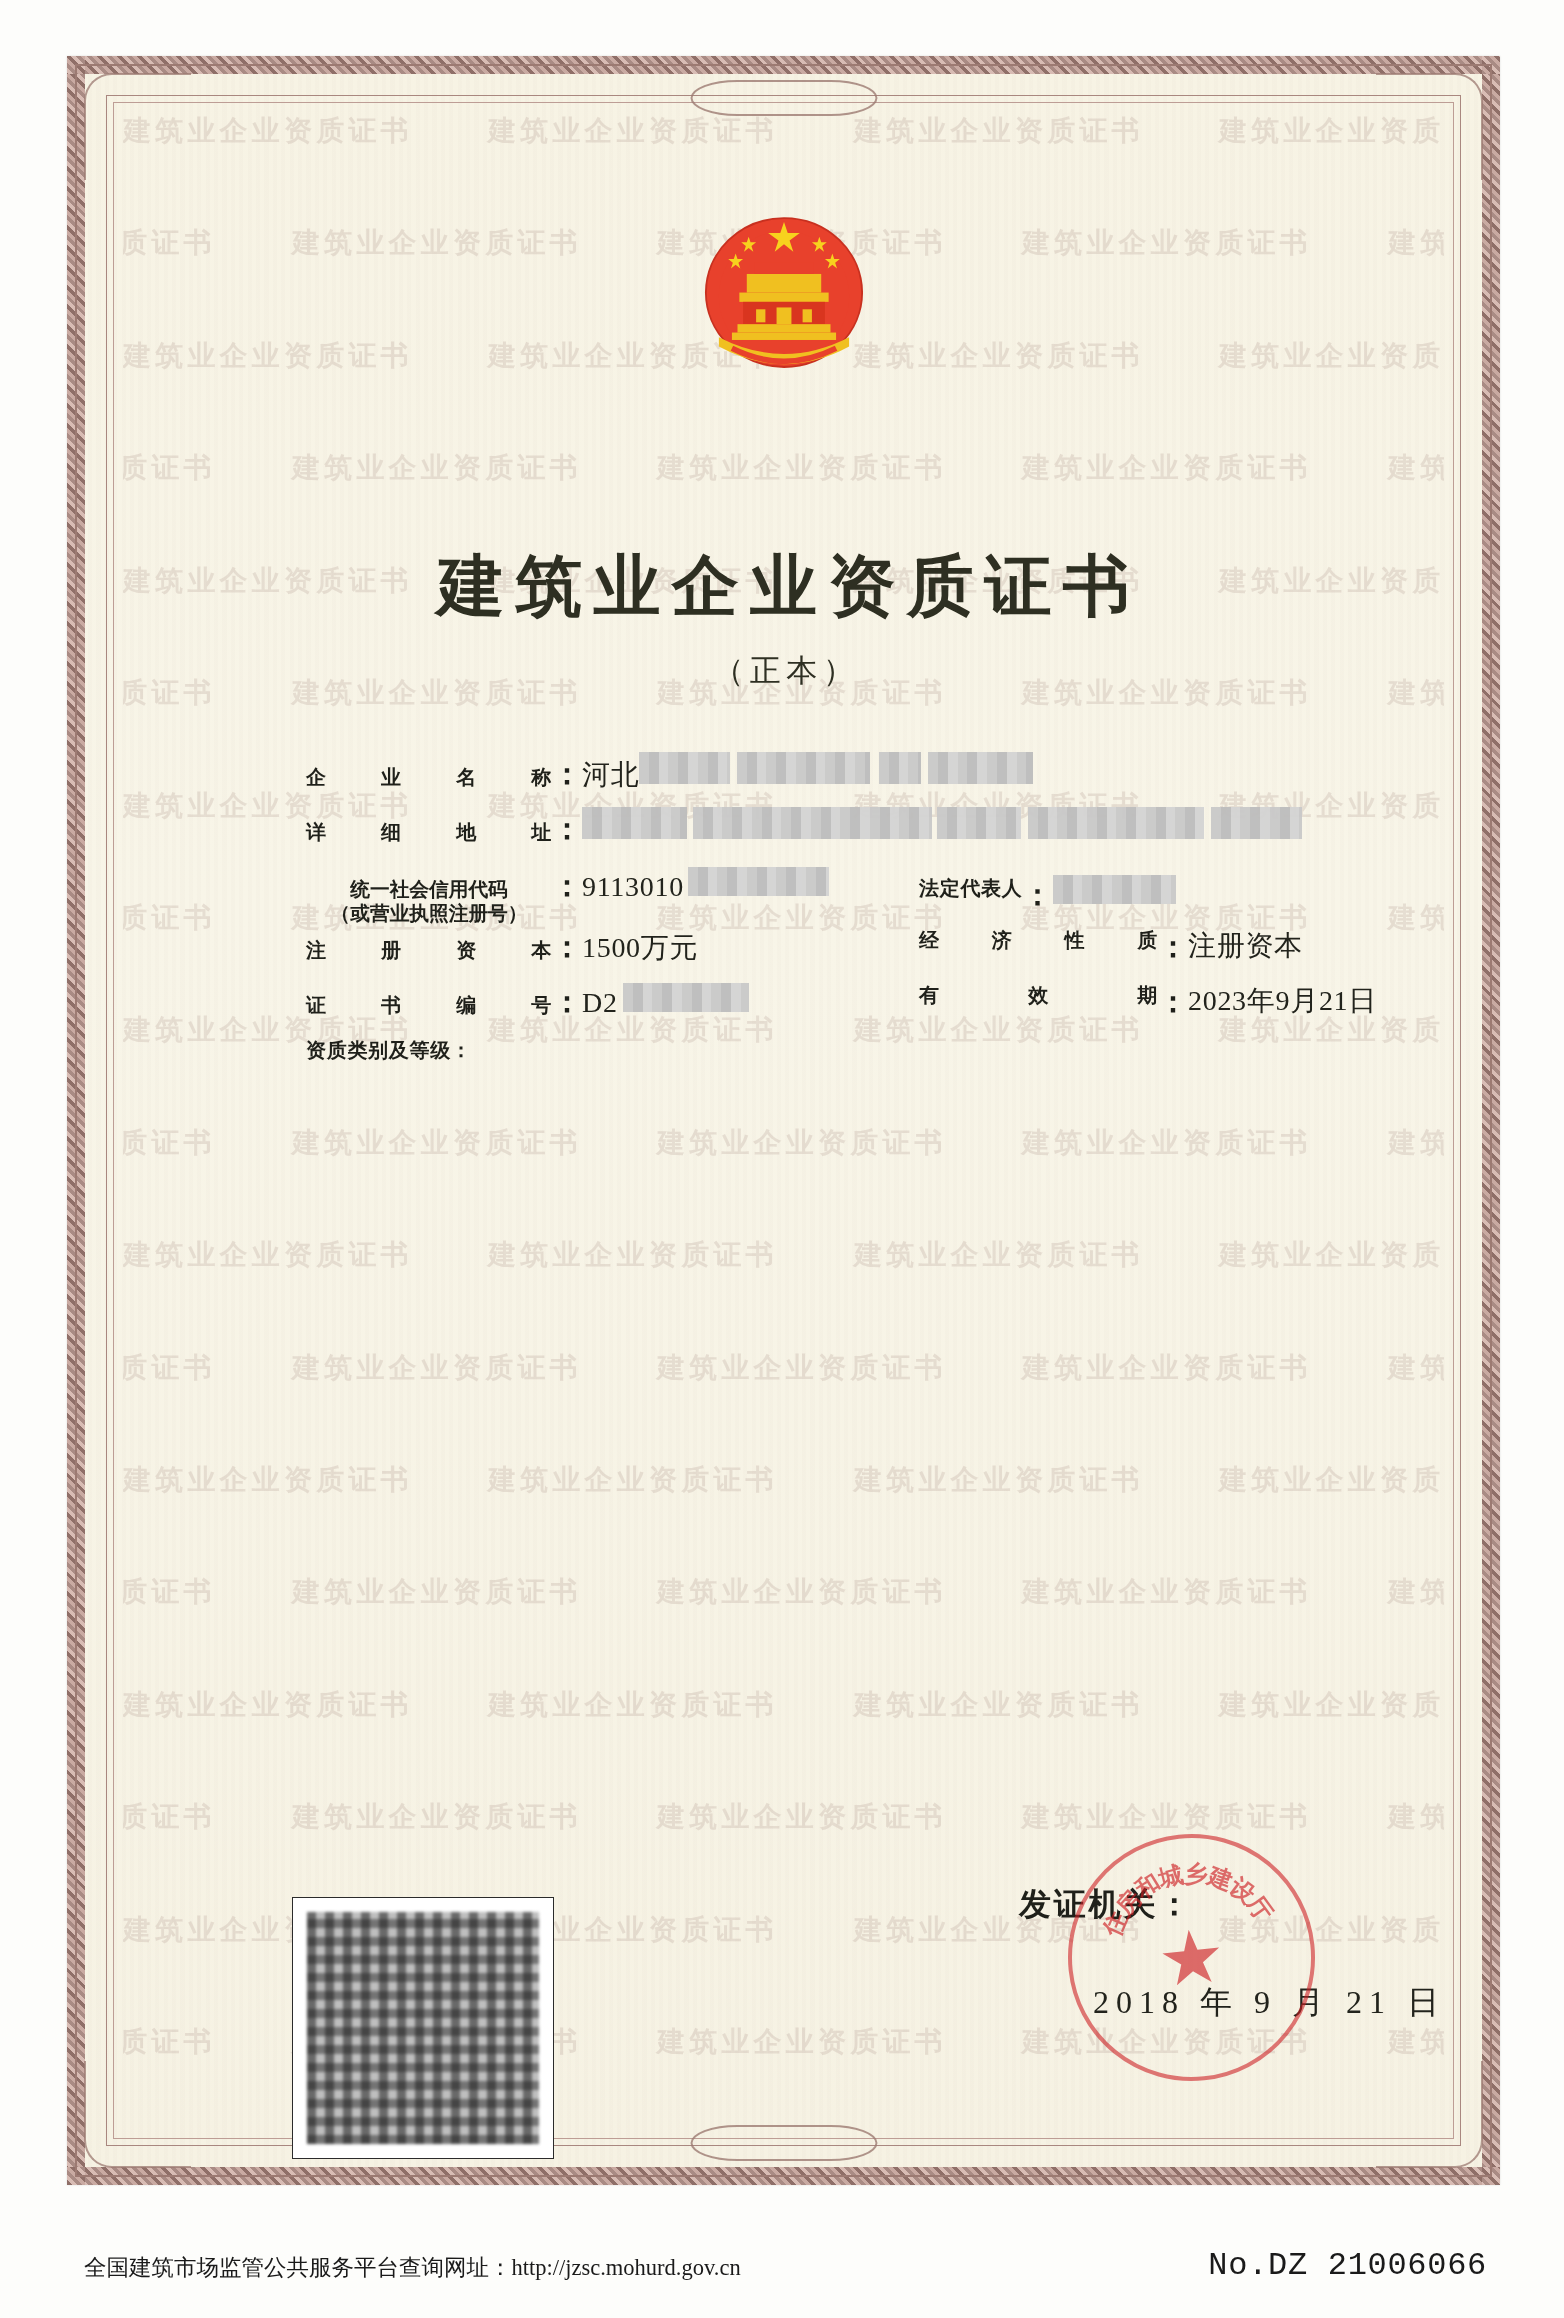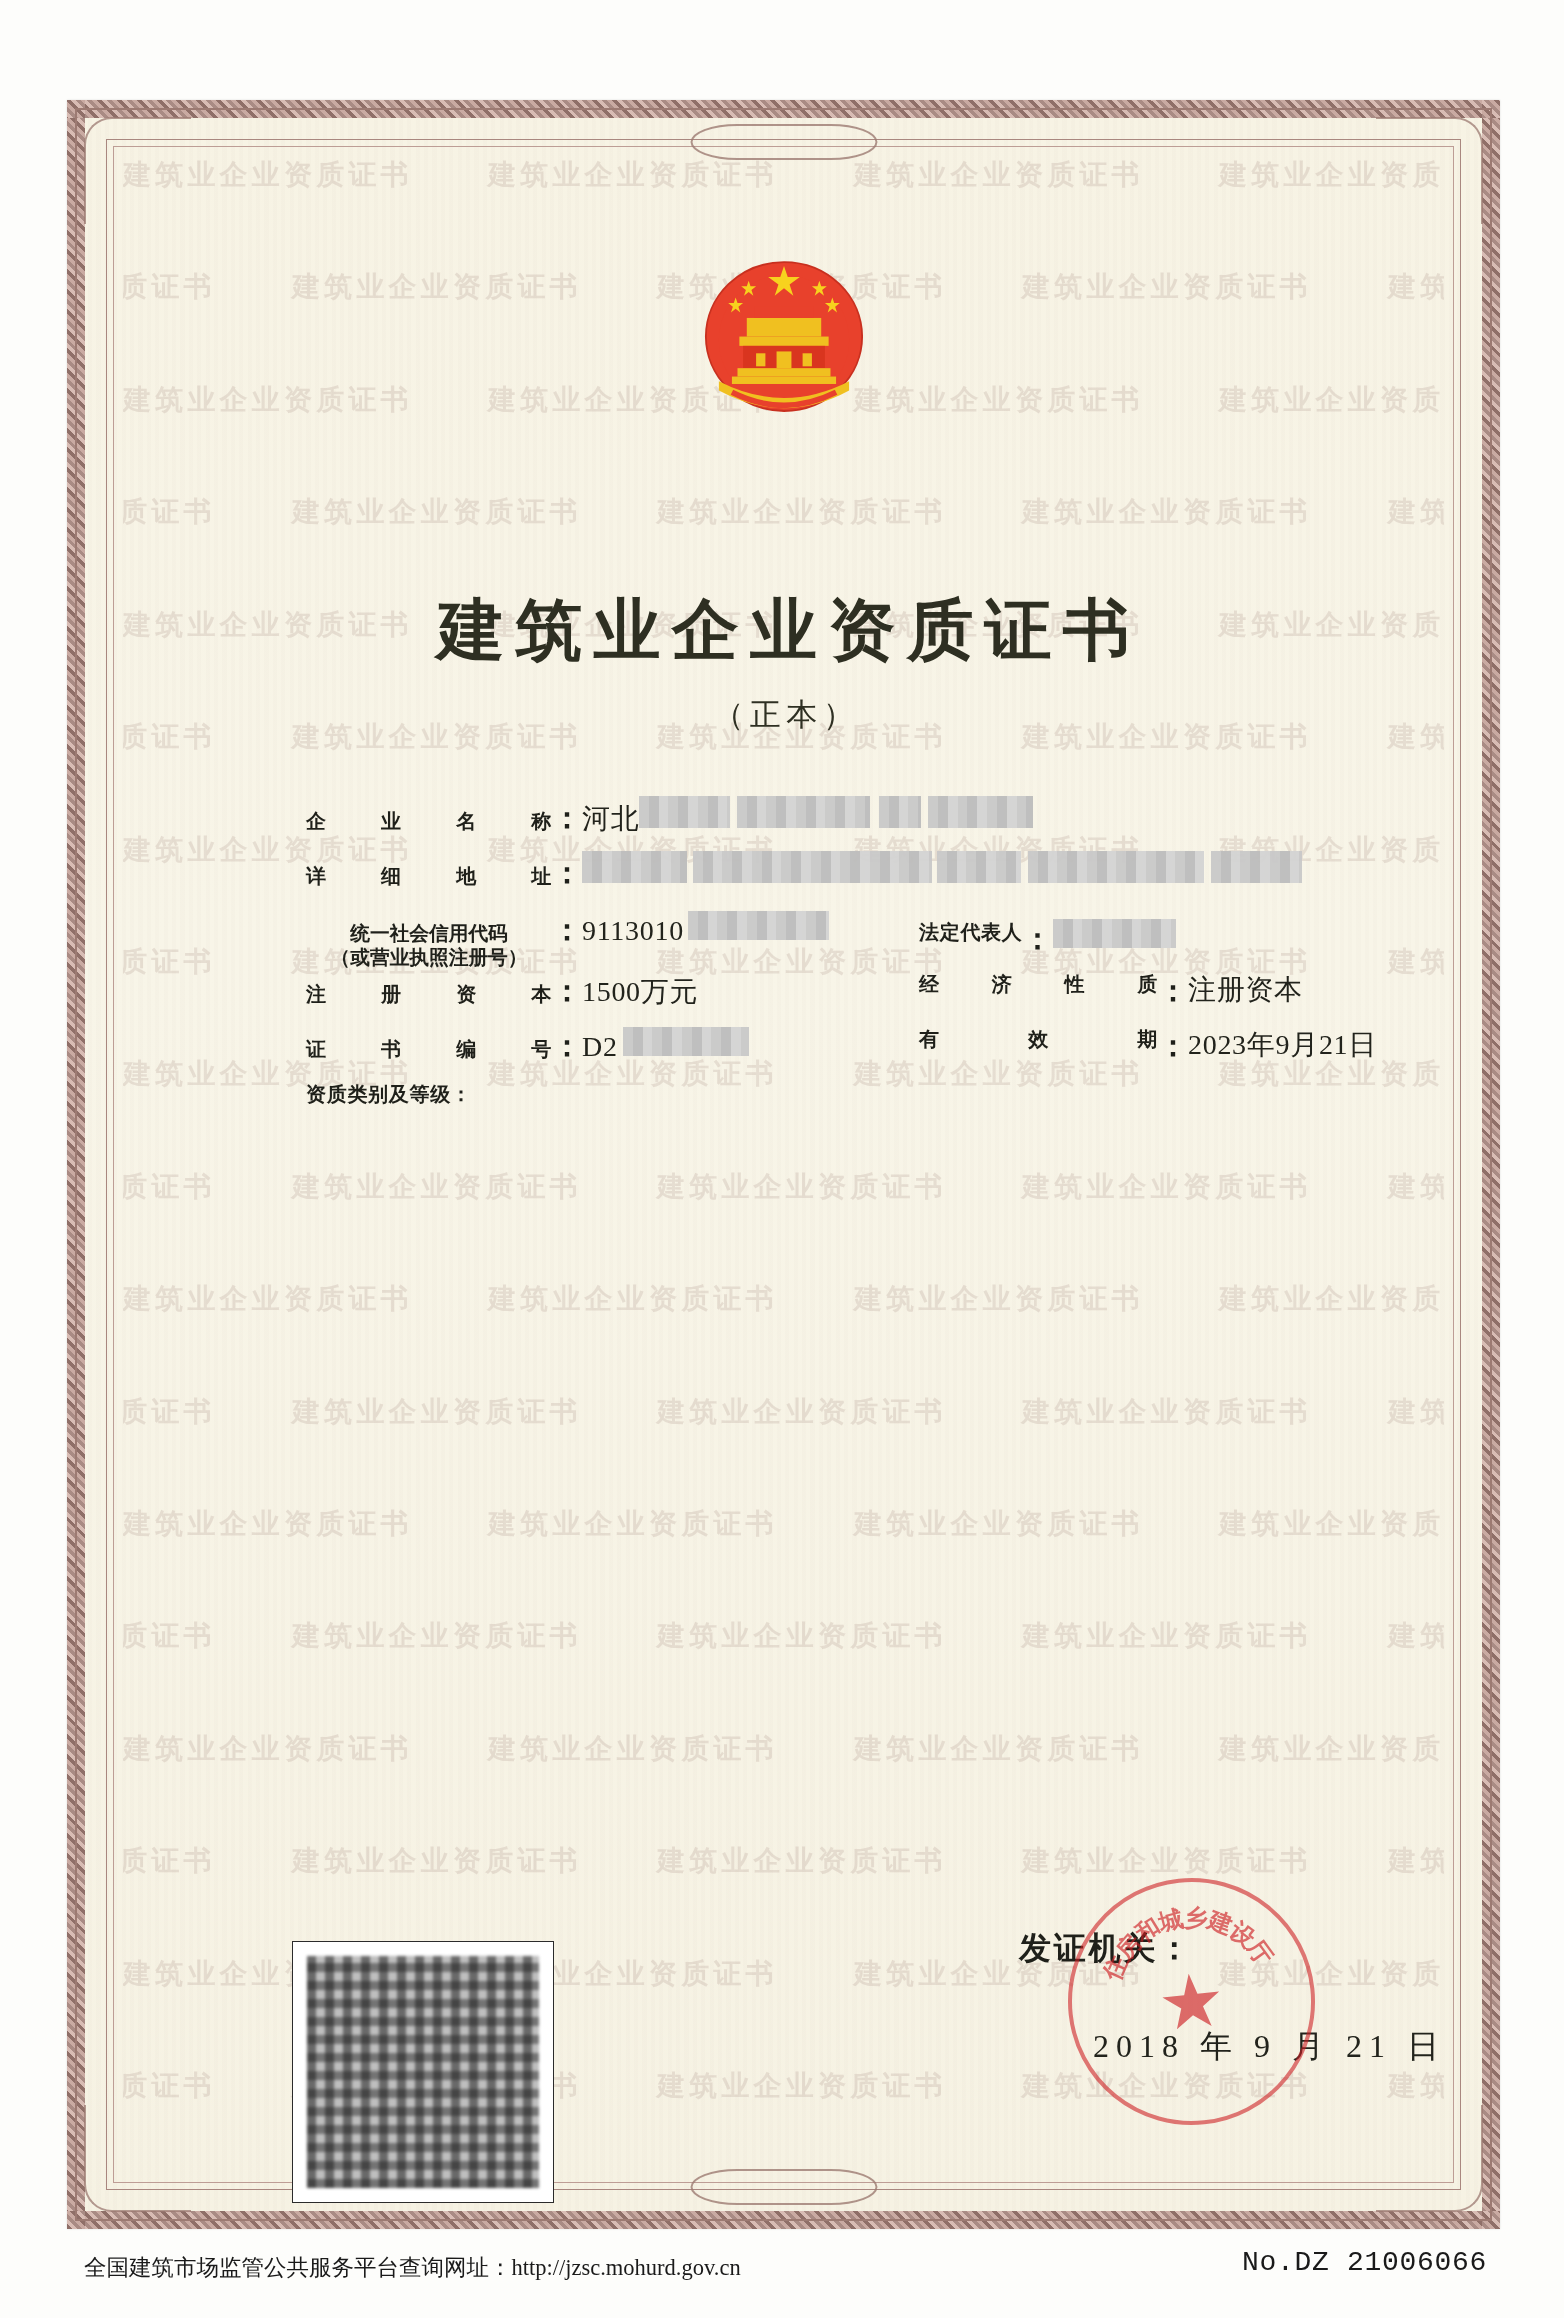--- a/index.html
+++ b/index.html
@@ -26,21 +26,20 @@
   .cert {
     position: absolute;
     left: 67px;
     top: 56px;
     width: 1433px;
     height: 2129px;
     background:
       repeating-linear-gradient(90deg, rgba(255,255,255,0) 0 4.2px, rgba(180,160,150,0.035) 4.2px 8.4px),
       linear-gradient(180deg, #f7f3e4 0%, #f8f5e8 40%, #f6f2e3 100%);
     box-shadow: 0 0 2.1px rgba(0,0,0,0.12);
-    margin-top: 44px;
   }
 
   
   .border-outer {
     position: absolute;
     inset: 0;
     border: 18px solid transparent;
     background:
       repeating-linear-gradient(45deg, #a98b84 0 3.5px, #c9aaa2 3.5px 7px, #8f6f68 7px 10.5px, #d8bcb4 10.5px 14px);
     -webkit-mask:
@@ -330,21 +329,21 @@
     top: 2252px;
     font-family: "Liberation Serif", serif;
     font-size: 22.5px;
     color: #1a1a1a;
   }
   .page-footer-right {
     position: absolute;
     right: 77px;
     top: 2247px;
     font-family: "Liberation Mono", monospace;
-    font-size: 28px;
+    font-size: 32px;
     color: #1a1a1a;
     letter-spacing: 0.7px;
   }
 </style>
 </head>
 <body>
 
 <div class="page">
 
   <div class="cert">

